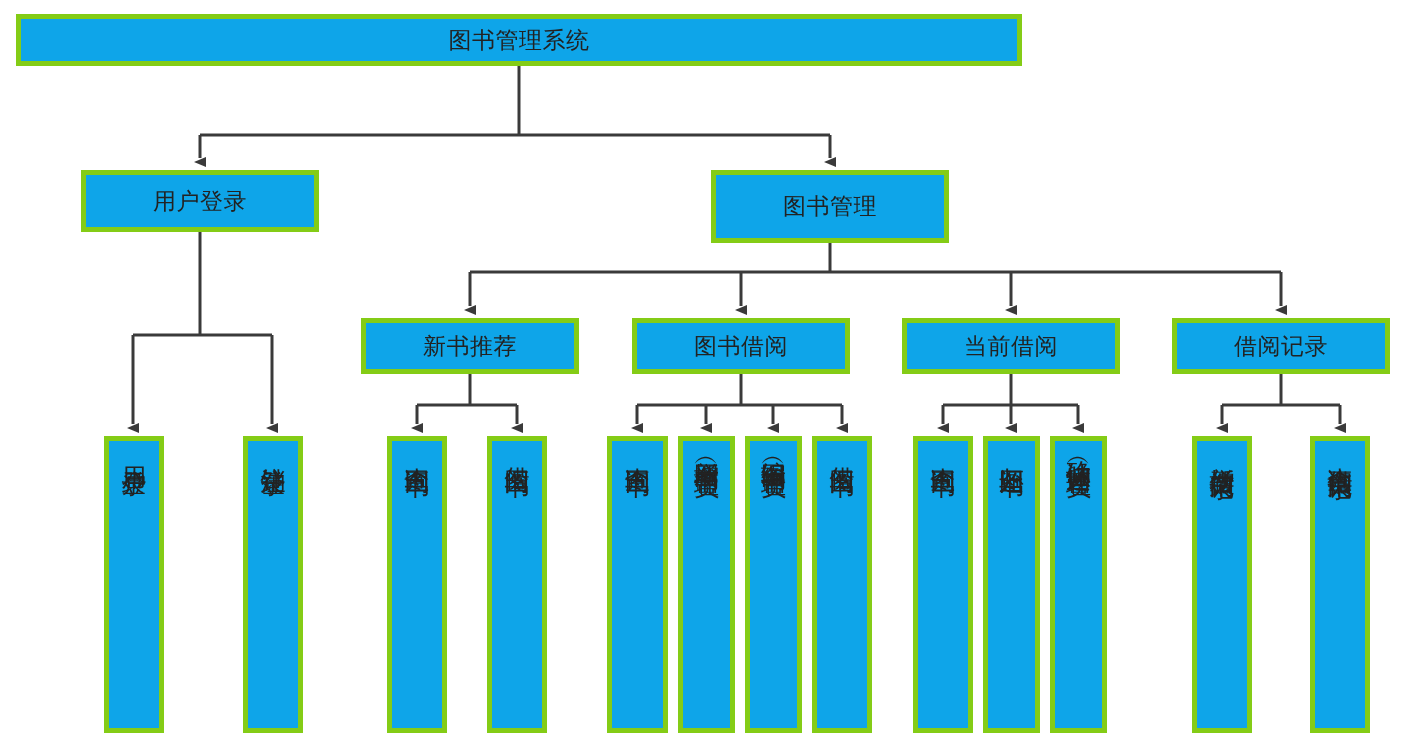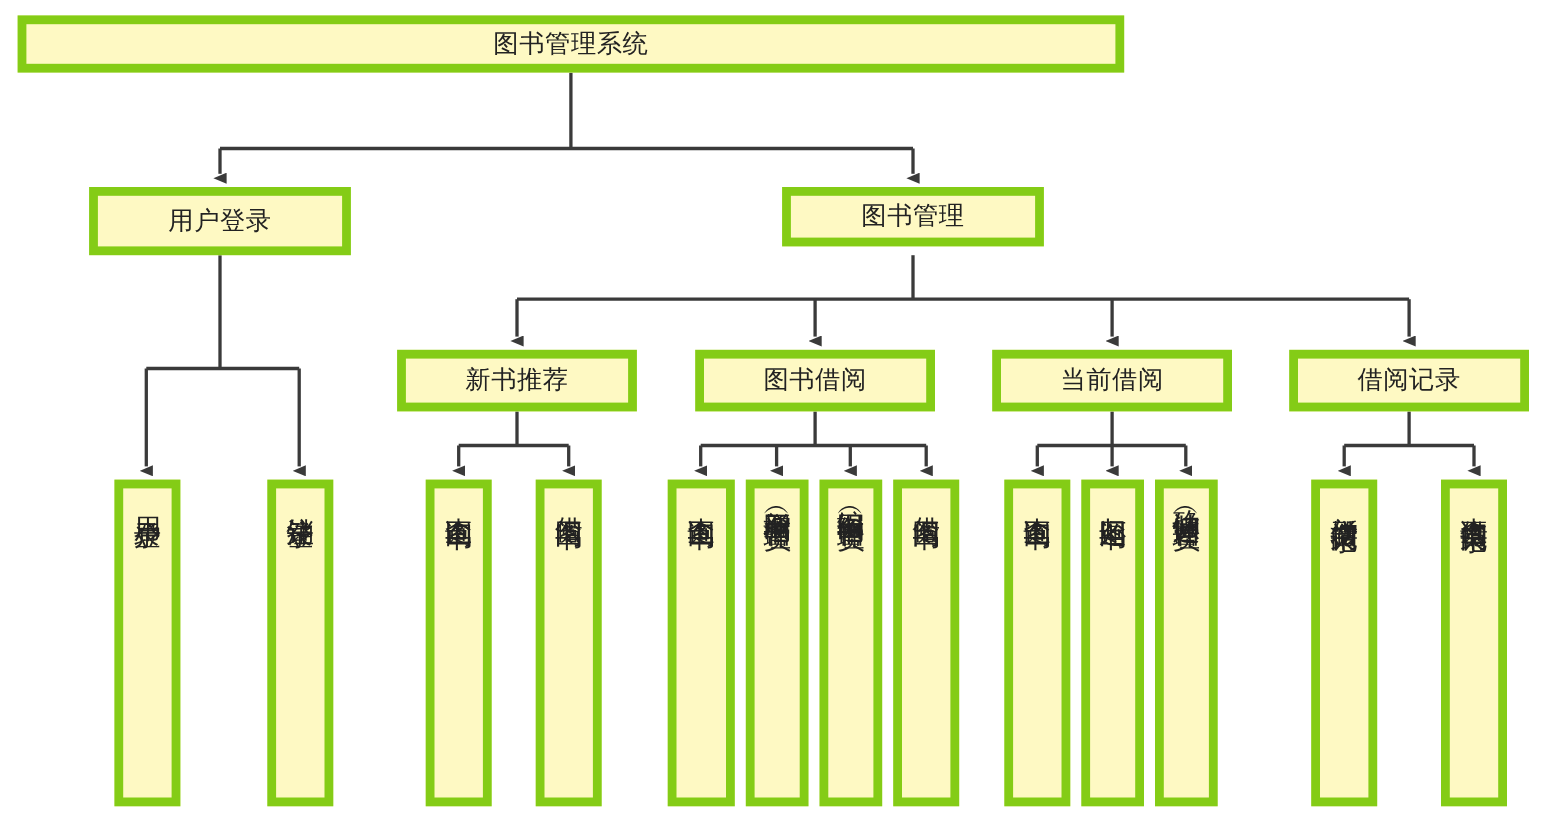--- a/index.html
+++ b/index.html
@@ -20,22 +20,22 @@
   #edges {
     position: absolute;
     left: 0;
     top: 0;
     width: 1405px;
     height: 747px;
   }
   .node {
     position: absolute;
     box-sizing: border-box;
-    border: 8px solid #84cc16;
-    background: #fef9c3;
+    border: 5px solid #84cc16;
+    background: #0ea5e9;
     display: flex;
     align-items: center;
     justify-content: center;
     color: #222222;
     z-index: 2;
   }
   .node .label {
     display: block;
     text-align: center;
     line-height: 1.08;
@@ -130,21 +130,21 @@
     </g>
   </svg>
 
   <div class="node horiz" style="left:16px; top:14px; width:1006px; height:52px;">
     <span class="label">图书管理系统</span>
   </div>
 
   <div class="node horiz" style="left:81px; top:170px; width:238px; height:62px;">
     <span class="label">用户登录</span>
   </div>
-  <div class="node horiz" style="left:711px; top:170px; width:238px; height:54px;">
+  <div class="node horiz" style="left:711px; top:170px; width:238px; height:73px;">
     <span class="label">图书管理</span>
   </div>
 
   <div class="node horiz" style="left:632px; top:318px; width:218px; height:56px;">
     <span class="label">图书借阅</span>
   </div>
   <div class="node horiz" style="left:361px; top:318px; width:218px; height:56px;">
     <span class="label">新书推荐</span>
   </div>
   <div class="node horiz" style="left:902px; top:318px; width:218px; height:56px;">

